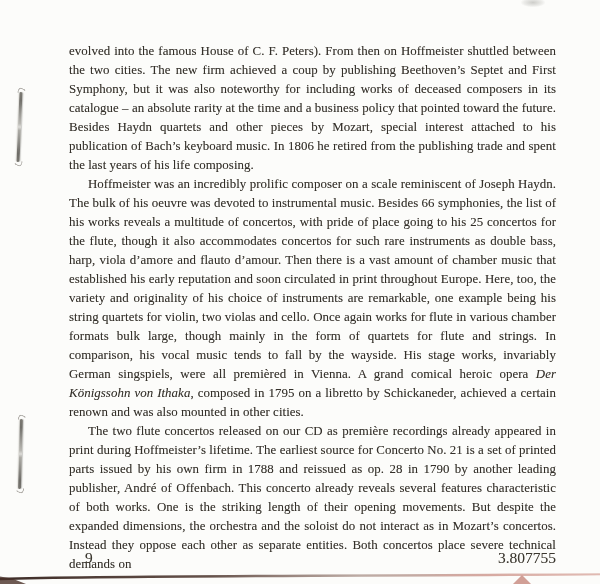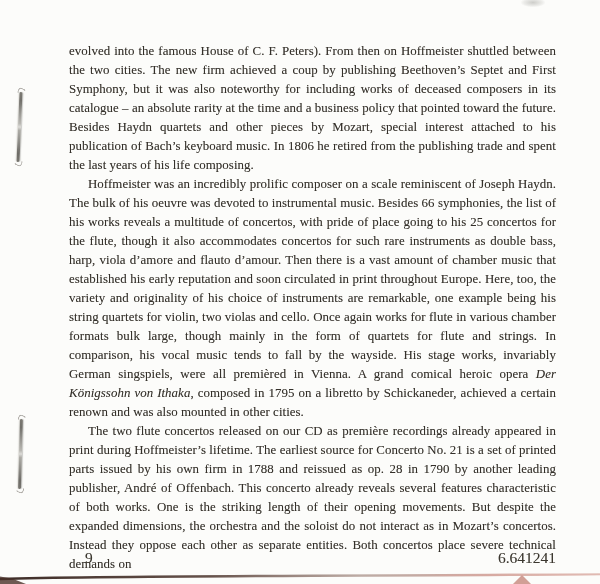--- a/index.html
+++ b/index.html
@@ -108,21 +108,21 @@
   <div class="staple staple-2"></div>
 
   <div class="text-block">
     <p>evolved into the famous House of C. F. Peters). From then on Hoffmeister shuttled between the two cities. The new firm achieved a coup by publishing Beethoven’s Septet and First Symphony, but it was also noteworthy for including works of deceased composers in its catalogue – an absolute rarity at the time and a business policy that pointed toward the future. Besides Haydn quartets and other pieces by Mozart, special interest attached to his publication of Bach’s keyboard music. In 1806 he retired from the publishing trade and spent the last years of his life composing.</p>
     <p class="indent"><span>Hoffmeister was an incredibly prolific composer on a scale reminiscent of Joseph Haydn. The bulk of his oeuvre was devoted to instrumental music. Besides 66 symphonies, the list of his works reveals a multitude of concertos, with pride of place going to his 25 concertos for the flute, though it also accommodates concertos for such rare instruments as double bass, harp, viola d’amore and flauto d’amour. Then there is a vast amount of chamber music that established his early reputation and soon circulated in print throughout Europe. Here, too, the variety and originality of his choice of instruments are remarkable, one example being his string quartets for violin, two violas and cello. Once again works for flute in various chamber formats bulk large, though mainly in the form of quartets for flute and strings. In comparison, his vocal music tends to fall by the wayside. His stage works, invariably German singspiels, were all premièred in Vienna. A grand comical heroic opera </span><span class="italic">Der Königssohn von Ithaka</span><span>, composed in 1795 on a libretto by Schickaneder, achieved a certain renown and was also mounted in other cities.</span></p>
     <p class="indent">The two flute concertos released on our CD as première recordings already appeared in print during Hoffmeister’s lifetime. The earliest source for Concerto No. 21 is a set of printed parts issued by his own firm in 1788 and reissued as op. 28 in 1790 by another leading publisher, André of Offenbach. This concerto already reveals several features characteristic of both works. One is the striking length of their opening movements. But despite the expanded dimensions, the orchestra and the soloist do not interact as in Mozart’s concertos. Instead they oppose each other as separate entities. Both concertos place severe technical demands on</p>
   </div>
 
   <div class="footer">
     <span class="page-num">9</span>
-    <span class="catalog">6.641241</span>
+    <span class="catalog">3.807755</span>
   </div>
 
   <svg class="bottom-edge" viewBox="0 0 600 12" xmlns="http://www.w3.org/2000/svg">
     <defs>
       <linearGradient id="edgeGrad" x1="0" y1="0" x2="1" y2="0">
         <stop offset="0" stop-color="#33211b" stop-opacity="0.95"></stop>
         <stop offset="0.35" stop-color="#4a332b" stop-opacity="0.85"></stop>
         <stop offset="0.6" stop-color="#8a6a5f" stop-opacity="0.55"></stop>
         <stop offset="0.82" stop-color="#c99288" stop-opacity="0.75"></stop>
         <stop offset="1" stop-color="#d8aba0" stop-opacity="0.45"></stop>

